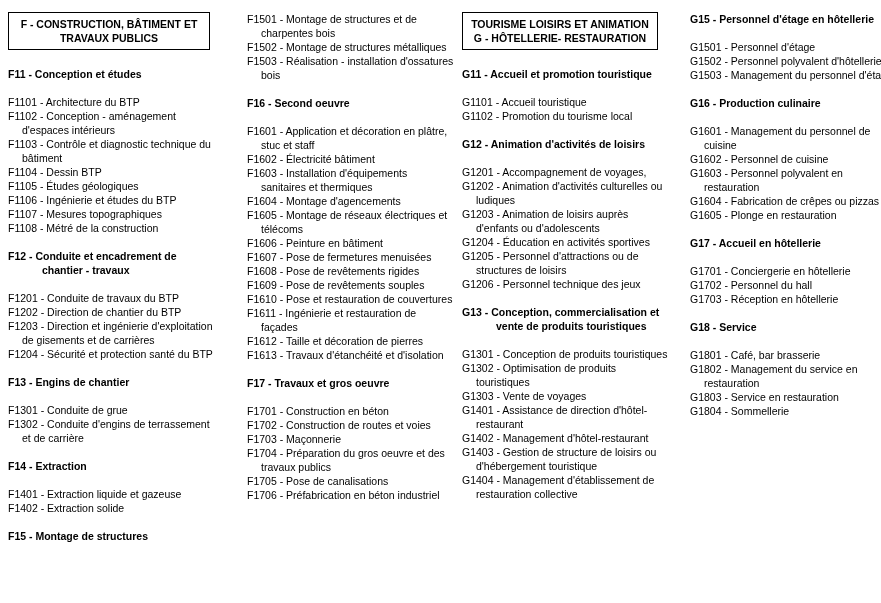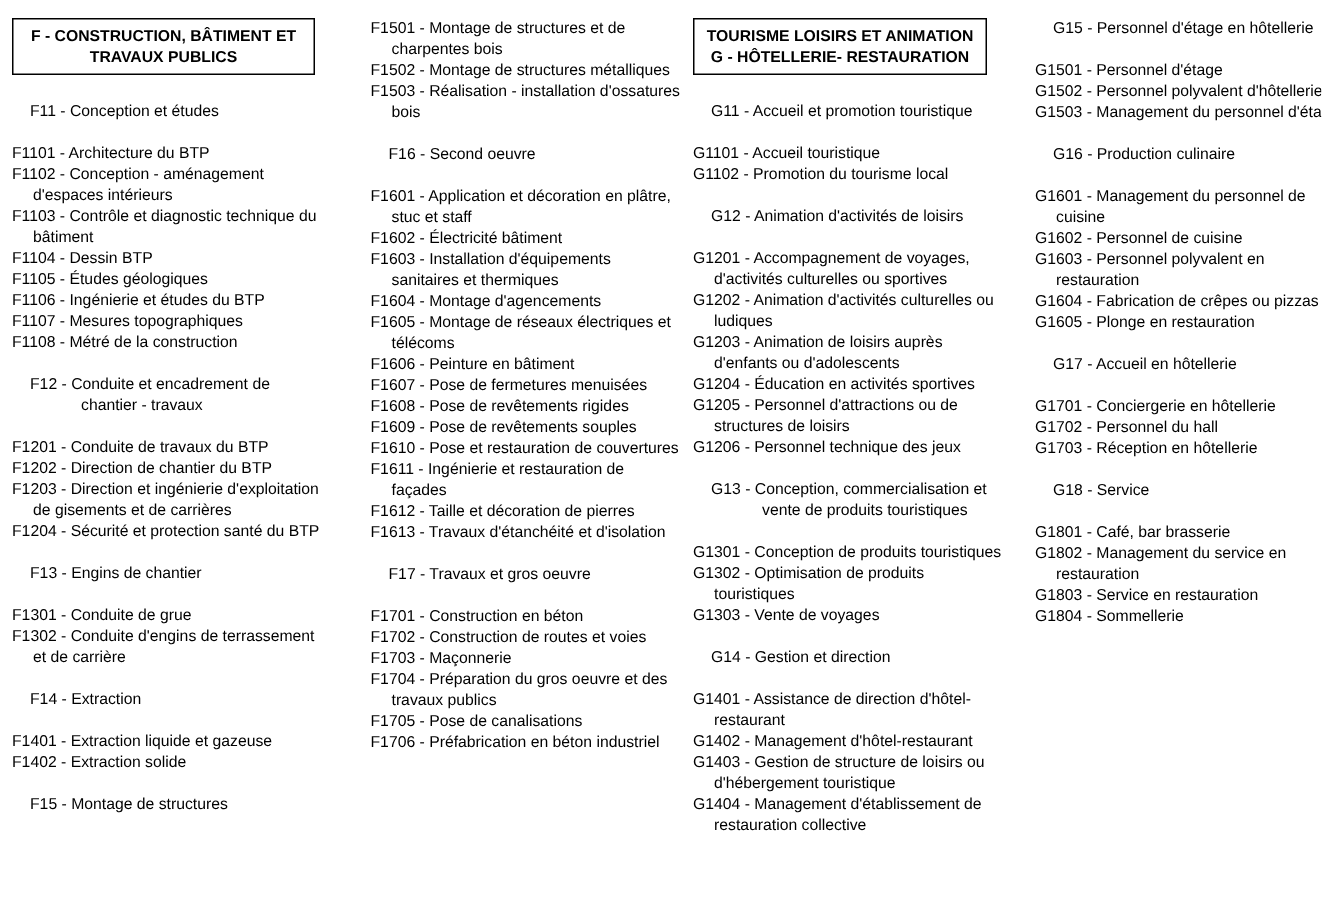--- a/index.html
+++ b/index.html
@@ -25,21 +25,21 @@
     box-sizing: border-box;
     border: 1px solid #000000;
     font-weight: bold;
     text-align: center;
     padding: 4px 2px;
     margin-bottom: 17px;
   }
   #col-0 .box { width: 202px; }
   #col-2 .box { width: 196px; }
 
-  .group { font-weight: normal; margin: 14px 12px; }
+  .group { font-weight: bold; margin: 14px 0; }
   .group .line + .line { padding-left: 34px; }
 
   .item .line + .line { padding-left: 14px; }
 
   .col > :first-child { margin-top: 0; }
 </style>
 </head>
 <body>
 
 <div class="page">
@@ -210,21 +210,20 @@
         <div class="line">G1101 - Accueil touristique</div>
       </div>
       <div class="item">
         <div class="line">G1102 - Promotion du tourisme local</div>
       </div>
       <div class="group">
         <div class="line">G12 - Animation d'activités de loisirs</div>
       </div>
       <div class="item">
         <div class="line">G1201 - Accompagnement de voyages,</div>
-        <div class="line">d'activités culturelles ou sportives</div>
       </div>
       <div class="item">
         <div class="line">G1202 - Animation d'activités culturelles ou</div>
         <div class="line">ludiques</div>
       </div>
       <div class="item">
         <div class="line">G1203 - Animation de loisirs auprès</div>
         <div class="line">d'enfants ou d'adolescents</div>
       </div>
       <div class="item">
@@ -244,23 +243,20 @@
       <div class="item">
         <div class="line">G1301 - Conception de produits touristiques</div>
       </div>
       <div class="item">
         <div class="line">G1302 - Optimisation de produits</div>
         <div class="line">touristiques</div>
       </div>
       <div class="item">
         <div class="line">G1303 - Vente de voyages</div>
       </div>
-      <div class="group">
-        <div class="line">G14 - Gestion et direction</div>
-      </div>
       <div class="item">
         <div class="line">G1401 - Assistance de direction d'hôtel-</div>
         <div class="line">restaurant</div>
       </div>
       <div class="item">
         <div class="line">G1402 - Management d'hôtel-restaurant</div>
       </div>
       <div class="item">
         <div class="line">G1403 - Gestion de structure de loisirs ou</div>
         <div class="line">d'hébergement touristique</div>

